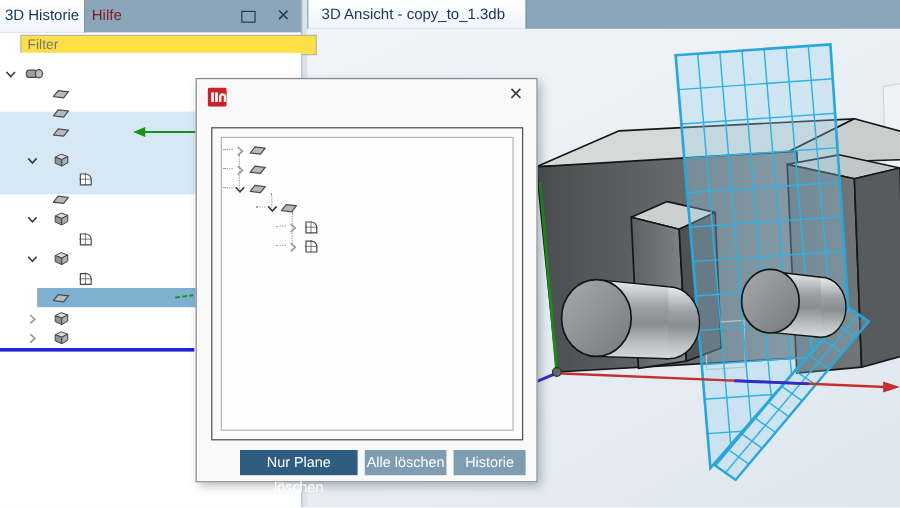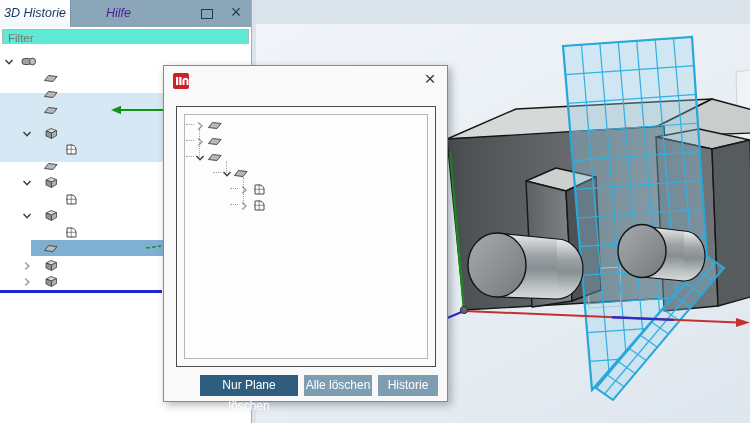--- a/index.html
+++ b/index.html
@@ -3,29 +3,29 @@
 <meta charset="utf-8">
 <style>
   html,body{margin:0;padding:0;background:#fff;}
   #app{position:relative;width:750px;height:423px;overflow:hidden;
        font-family:"Liberation Sans",sans-serif;background:#fff;
        -webkit-font-smoothing:antialiased;}
   
   #left-panel{position:absolute;left:0;top:0;width:251px;height:423px;background:#fff;
               border-right:1px solid #9fb0bd;}
   #panel-header{position:absolute;left:0;top:0;width:100%;height:27px;background:#8ca6b9;}
-  .tab{position:absolute;top:0;height:27px;line-height:27px;font-size:12.5px;font-style:italic;}
+  .tab{position:absolute;top:0;height:27px;line-height:27px;font-size:12.5px;}
   #tab-historie{left:0;width:70px;background:linear-gradient(#ffffff,#f2f7fb);
                 color:#16365c;text-align:center;border-right:1px solid #7d95a7;}
-  #tab-hilfe{left:85px;width:46px;color:#4c1d95;text-align:right;}
+  #tab-hilfe{left:66px;width:46px;color:#7f1d1d;text-align:center;}
   #btn-max{position:absolute;left:201px;top:9px;width:10px;height:8px;border:1.6px solid #1c3a5e;background:transparent;}
   #btn-close-panel{position:absolute;left:227px;top:0px;width:18px;height:27px;line-height:25px;
                    font-size:18px;color:#1c3a5e;text-align:center;}
-  #filter-box{position:absolute;left:2px;top:29px;width:240px;height:13px;border:1px solid #b0b6bb;
-              background:#5eead4;font-family:"Liberation Sans",sans-serif;font-size:11.5px;color:#555;padding:1px 0 1px 5px;}
+  #filter-box{position:absolute;left:17px;top:29px;width:240px;height:13px;border:1px solid #b0b6bb;
+              background:#fde047;font-family:"Liberation Sans",sans-serif;font-size:11.5px;color:#555;padding:1px 0 1px 5px;}
   #panel-tree{position:absolute;left:0;top:44px;width:100%;height:379px;background:#fff;}
   .hl-group{position:absolute;left:0;right:0;top:49px;height:69px;background:#d7e8f5;}
   .hl-sel{position:absolute;left:31px;right:0;height:16px;background:#7fb0d2;}
   .trow{position:absolute;left:0;right:0;height:16px;line-height:16px;font-size:12px;color:#1c1c1c;}
   .trow .lbl{position:absolute;top:0;white-space:nowrap;}
   .chev,.ticon{position:absolute;top:2px;}
   .dots{position:absolute;top:7px;border-top:1px dotted #a2a2a2;}
   .vdots{position:absolute;border-left:1px dotted #a2a2a2;width:0;}
   #panel-overlay{position:absolute;left:0;top:0;width:251px;height:423px;pointer-events:none;}
   #insert-line{position:absolute;left:0;top:290px;width:162px;height:3px;background:#2323cf;}
@@ -53,20 +53,23 @@
         font-family:"Liberation Sans",sans-serif;border:none;padding:0;}
   .dbtn.primary{background:#2e5d7f;}
   .dbtn.secondary{background:#7e9cb2;}
 </style>
 </head>
 <body>
 
 <div id="app">
 
   <div id="viewport">
+    <div id="vp-tabbar">
+      <div id="vp-tab">3D Ansicht - copy_to_1.3db</div>
+    </div>
     <svg id="scene" width="494" height="399" viewBox="256 24 750 399" preserveAspectRatio="xMinYMin slice">
       <defs>
         <linearGradient id="bgGrad" x1="0" y1="0" x2="1" y2="1">
           <stop offset="0" stop-color="#f1f5f9"></stop>
             <stop offset="1" stop-color="#dbe4ec"></stop>
         </linearGradient>
         <linearGradient id="boxFrontGrad" x1="0" y1="0" x2="1" y2="0">
           <stop offset="0" stop-color="#4a4d4f"></stop>
             <stop offset="1" stop-color="#7d8285"></stop>
         </linearGradient>

